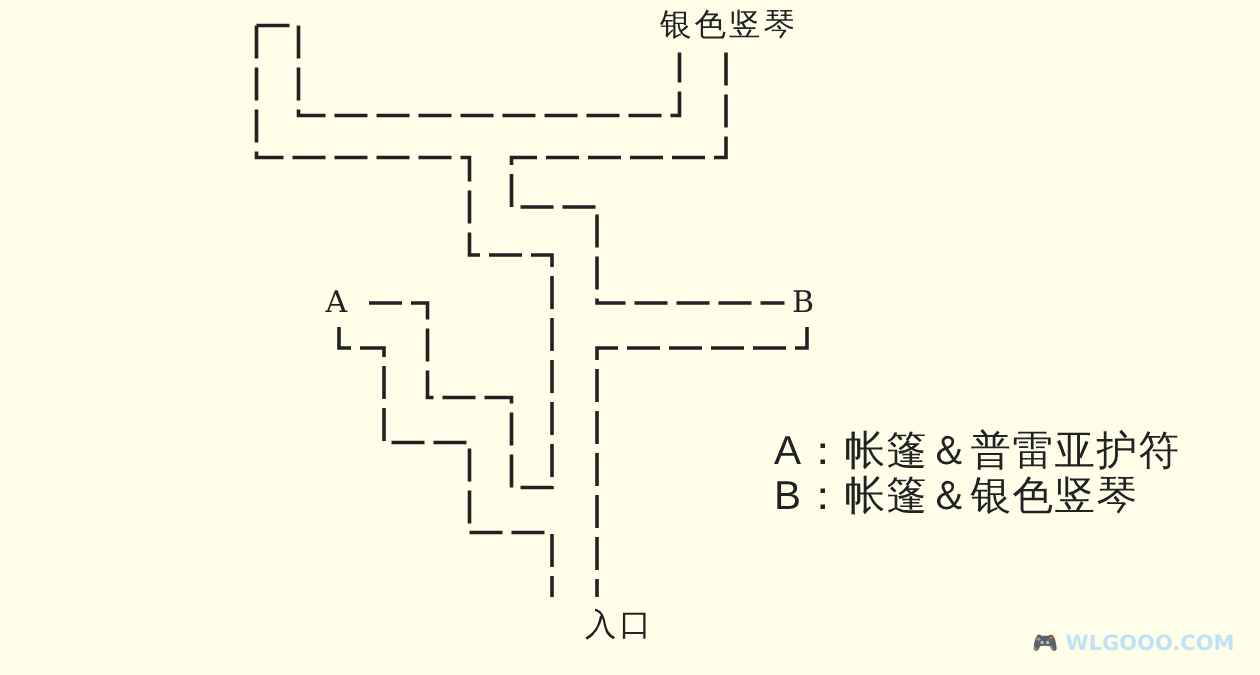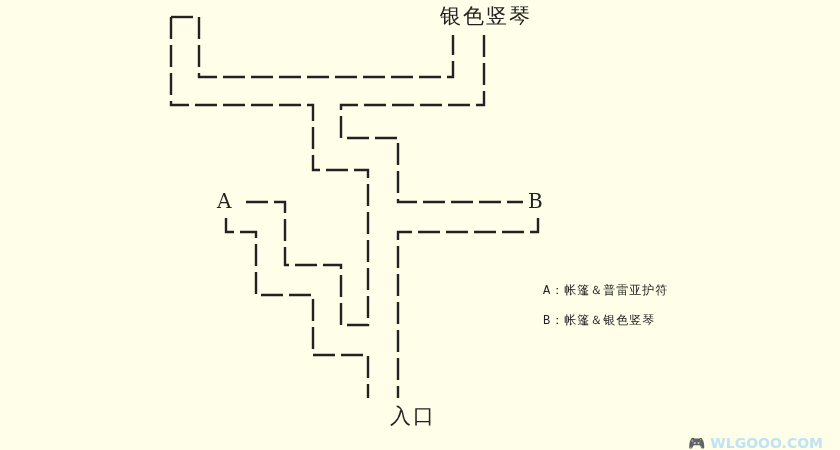--- a/index.html
+++ b/index.html
@@ -1,28 +1,28 @@
 <!DOCTYPE html>
 <html><head>
 <meta charset="utf-8">
 <style>
   html, body { margin:0; padding:0; }
   body { width:840px; height:450px; background:#fefee9; position:relative; overflow:hidden;
          font-family:"DejaVu Serif", serif; }
   svg.maze { position:absolute; left:0; top:0; }
-  .lbl { position:absolute; color:#222; font-family:Liberation Mono, monospace; white-space:nowrap; }
+  .lbl { position:absolute; color:#222; font-family:Liberation Sans, sans-serif; white-space:nowrap; }
   .lbl.serif { font-family:"DejaVu Serif", serif; }
   #title { left:440px; top:2px; font-size:21px; letter-spacing:2px; }
   #labA { left:217px; top:189px; font-size:20px; }
   #labB { left:528px; top:189px; font-size:20px; }
   #entry { left:356px; top:402px; font-size:21px; letter-spacing:2px;margin-left:34px; }
-  .legend { left:543px; font-size:12px; letter-spacing:1px; }
+  .legend { left:516px; font-size:27px; letter-spacing:1px; }
   #legA { top:282px; }
   #legB { top:312px; }
-  #wm { position:absolute; left:688px; top:435px; font-family:"DejaVu Sans", sans-serif; font-weight:bold;
+  #wm { position:absolute; left:688px; top:420px; font-family:"DejaVu Sans", sans-serif; font-weight:bold;
         font-size:14px; color:#bfe3f5; letter-spacing:0px; }
 </style>
 </head>
 <body>
 
 <svg class="maze" width="840" height="450" viewBox="0 0 840 450">
   <g fill="none" stroke="#222" stroke-width="2.4" stroke-dasharray="22,6">
 
     <polyline points="171,17 199,17"></polyline>
 

